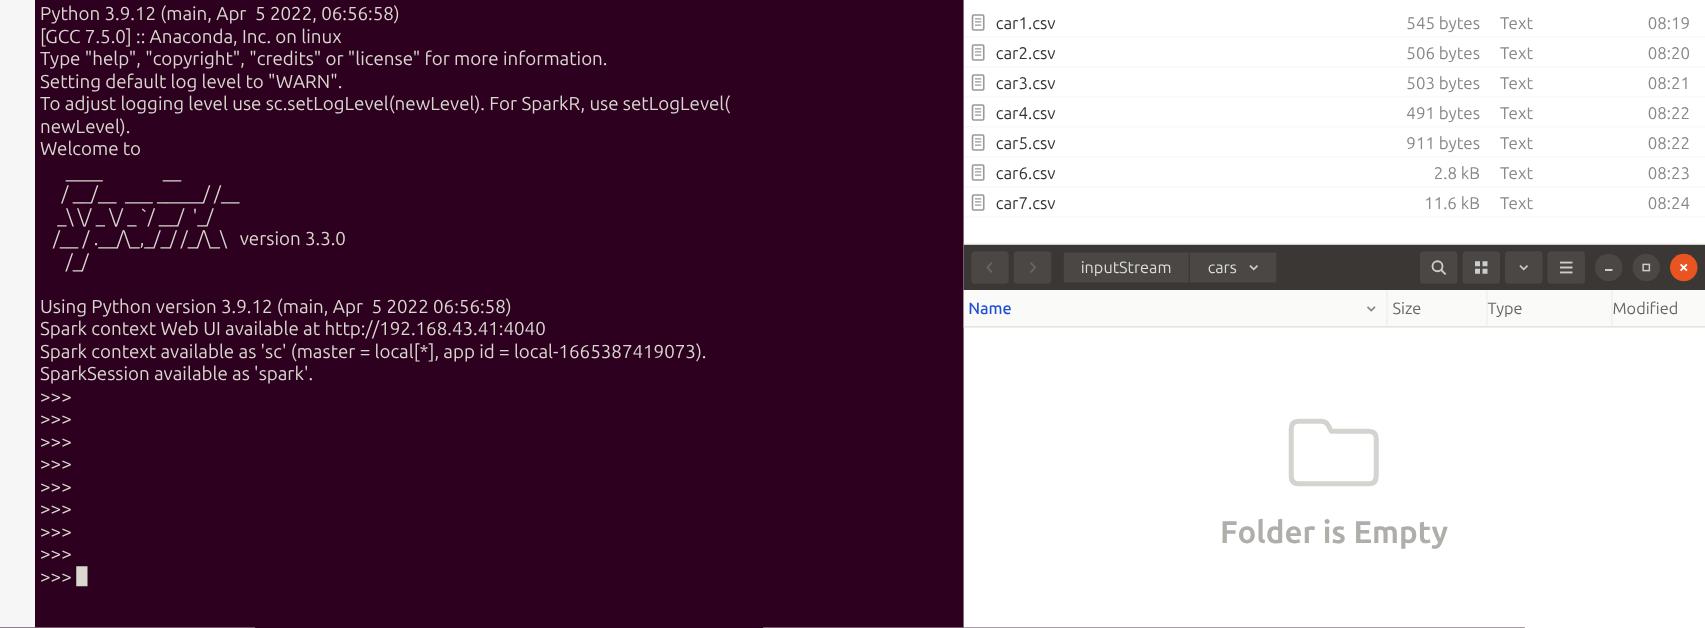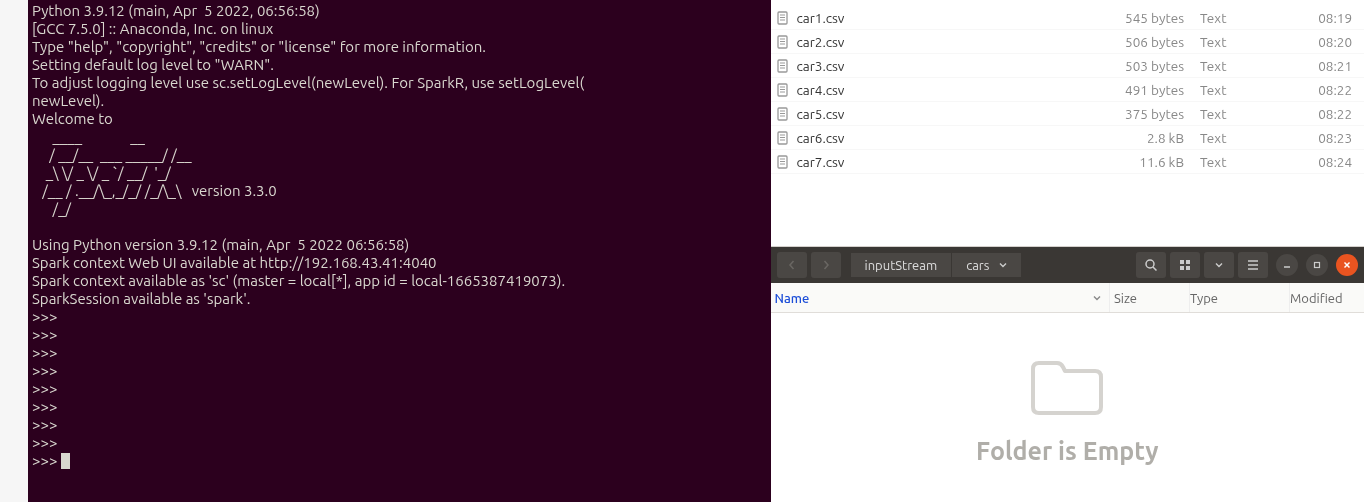--- a/index.html
+++ b/index.html
@@ -4,21 +4,21 @@
 <style>
 * { margin: 0; padding: 0; box-sizing: border-box; font-family: Ubuntu, "Segoe UI", sans-serif; }
 body { width: 1364px; height: 502px; display: flex; overflow: hidden; background: #f6f6f6; }
 
 
 .terminal { width: 758px; height: 502px; background: #2c001e; color: #d9d7cf; font-family: "Ubuntu Mono","DejaVu Sans Mono",monospace; font-size: 15px; line-height: 18px; padding: 2px 4px; white-space: pre; overflow: hidden; margin-left: 28px; }
 .cursor { display: inline-block; width: 9px; height: 16px; background: #d9d7cf; vertical-align: text-bottom; }
 
 
 .rpane { width: 606px; display: flex; flex-direction: column; }
-.fm-top { height: 247px; background: #fff; border-bottom: 1px solid #d4d0cc; }
+.fm-top { height: 196px; background: #fff; border-bottom: 1px solid #d4d0cc; }
 .fm-bottom { flex: 1; background: #fff; display: flex; flex-direction: column; }
 .row { display: flex; align-items: center; height: 24px; font-size: 13.5px; color: #333; border-bottom: 1px solid rgba(0,0,0,0.03); }
 .fic { width: 24px; display:flex; justify-content:center; color:#777; }
 .col-name { flex: 1; padding-left: 2px; color: #333; }
 .col-size { width: 80px; text-align: right; padding-right: 16px; color: #888; }
 .col-type { width: 100px; color: #888; }
 .col-mod  { width: 64px; text-align: right; padding-right: 12px; color: #888; }
 
 
 .tbar { height: 36px; background: #3a3734; display: flex; align-items: center; padding: 0 6px; gap: 4px; }
@@ -140,21 +140,21 @@
         <div class="row">
           <span class="fic">
             <svg width="16" height="16" viewBox="0 0 16 16">
               <rect x="3" y="2" width="9" height="12" rx="1" fill="none" stroke="#999" stroke-width="1.3"></rect>
               <line x1="5" y1="5" x2="10" y2="5" stroke="#999"></line>
               <line x1="5" y1="7.5" x2="10" y2="7.5" stroke="#999"></line>
               <line x1="5" y1="10" x2="10" y2="10" stroke="#999"></line>
             </svg>
           </span>
           <span class="col-name">car5.csv</span>
-          <span class="col-size">375 bytes</span>
+          <span class="col-size">911 bytes</span>
           <span class="col-type">Text</span>
           <span class="col-mod">08:22</span>
         </div>
         <div class="row">
           <span class="fic">
             <svg width="16" height="16" viewBox="0 0 16 16">
               <rect x="3" y="2" width="9" height="12" rx="1" fill="none" stroke="#999" stroke-width="1.3"></rect>
               <line x1="5" y1="5" x2="10" y2="5" stroke="#999"></line>
               <line x1="5" y1="7.5" x2="10" y2="7.5" stroke="#999"></line>
               <line x1="5" y1="10" x2="10" y2="10" stroke="#999"></line>

